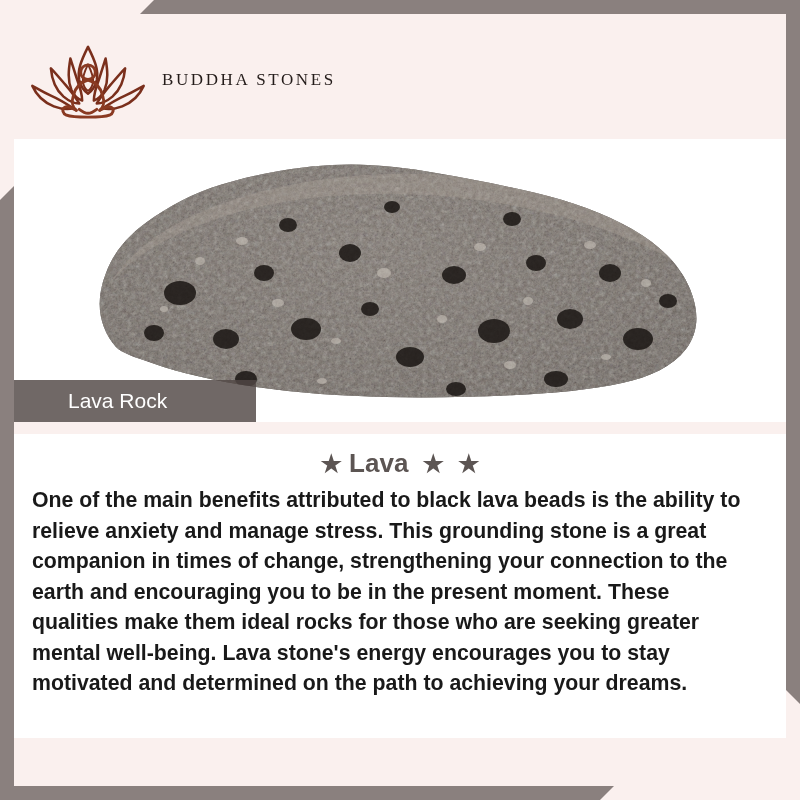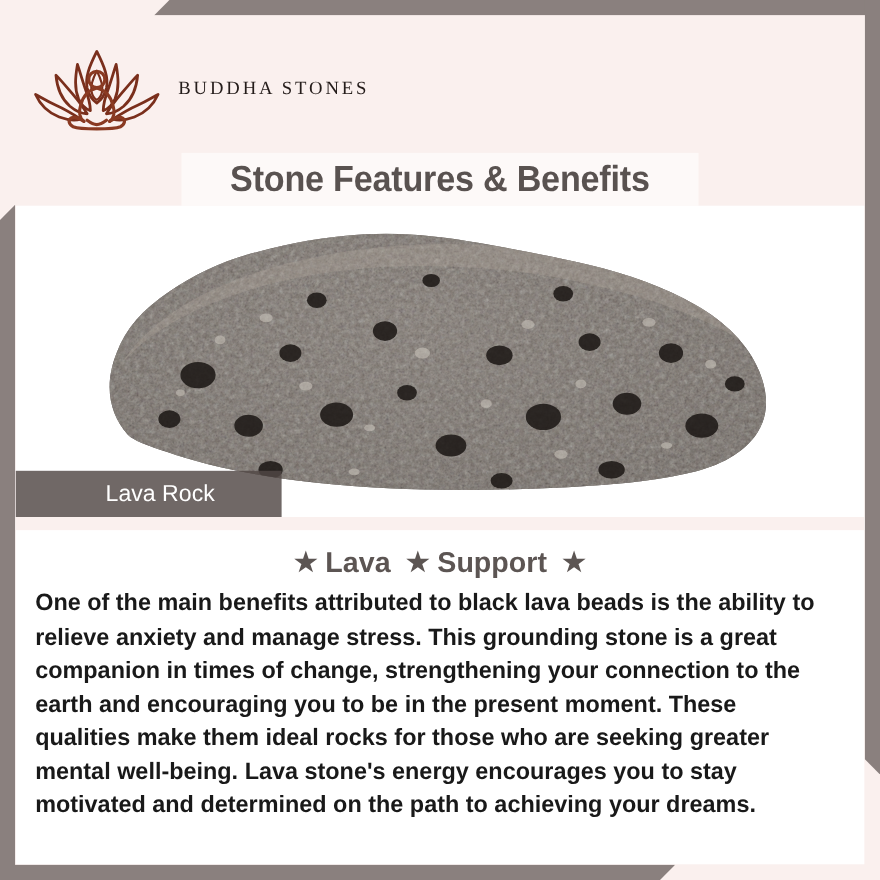--- a/index.html
+++ b/index.html
@@ -129,21 +129,21 @@
     width: 242px;
     height: 42px;
     background: rgba(80,71,68,0.82);
     display: flex;
     align-items: center;
     z-index: 5;
   }
   .stone-label-text {
     color: #ffffff;
     font-size: 21px;
-    padding-left: 82px;
+    padding-left: 54px;
     white-space: nowrap;
   }
   .photo-strip {
     position: absolute;
     left: 0;
     right: 0;
     bottom: 0;
     height: 12px;
     background: #faf0ee;
     z-index: 6;
@@ -232,25 +232,20 @@
           <path d="M75 42 C83 44 88 50 90 58 C92 64 91 70 87 73"></path>
 
           <path d="M63 73 C58 70 54 68 51 70 C48 72 49 76 53 78 C58 80 66 80 75 80 C84 80 92 80 97 78 C101 76 102 72 99 70 C96 68 92 70 87 73"></path>
 
           <path d="M66 72 C70 75 74 76 75 76 C76 76 80 75 84 72"></path>
         </g>
       </svg>
       <div class="logo-wordmark">BUDDHA STONES</div>
     </div>
 
-    <div class="title-banner-wrap">
-      <div class="title-panel">
-        <div class="title-text">Stone Features &amp; Benefits</div>
-      </div>
-    </div>
 
     <div class="photo-area">
       <svg class="rock-svg" viewBox="0 0 700 310">
         <defs>
           <radialGradient id="rockBase" cx="45%" cy="35%" r="75%">
             <stop offset="0%" stop-color="#6b635d"></stop>
             <stop offset="45%" stop-color="#4e4843"></stop>
             <stop offset="100%" stop-color="#272320"></stop>
           </radialGradient>
           <filter id="grain">
@@ -337,21 +332,20 @@
     </div>
 
     <div class="body-area">
       <div class="keywords">
         <span class="keyword">
           <span class="star">★</span>
           <span>Lava</span>
         </span>
         <span class="keyword">
           <span class="star">★</span>
-          <span>Support</span>
         </span>
         <span class="keyword">
           <span class="star">★</span>
         </span>
       </div>
 
       <p class="benefits-text">One of the main benefits attributed to black lava beads is the ability to relieve anxiety and manage stress. This grounding stone is a great companion in times of change, strengthening your connection to the earth and encouraging you to be in the present moment. These qualities make them ideal rocks for those who are seeking greater mental well-being. Lava stone's energy encourages you to stay motivated and determined on the path to achieving your dreams.</p>
     </div>
 
   </div>

